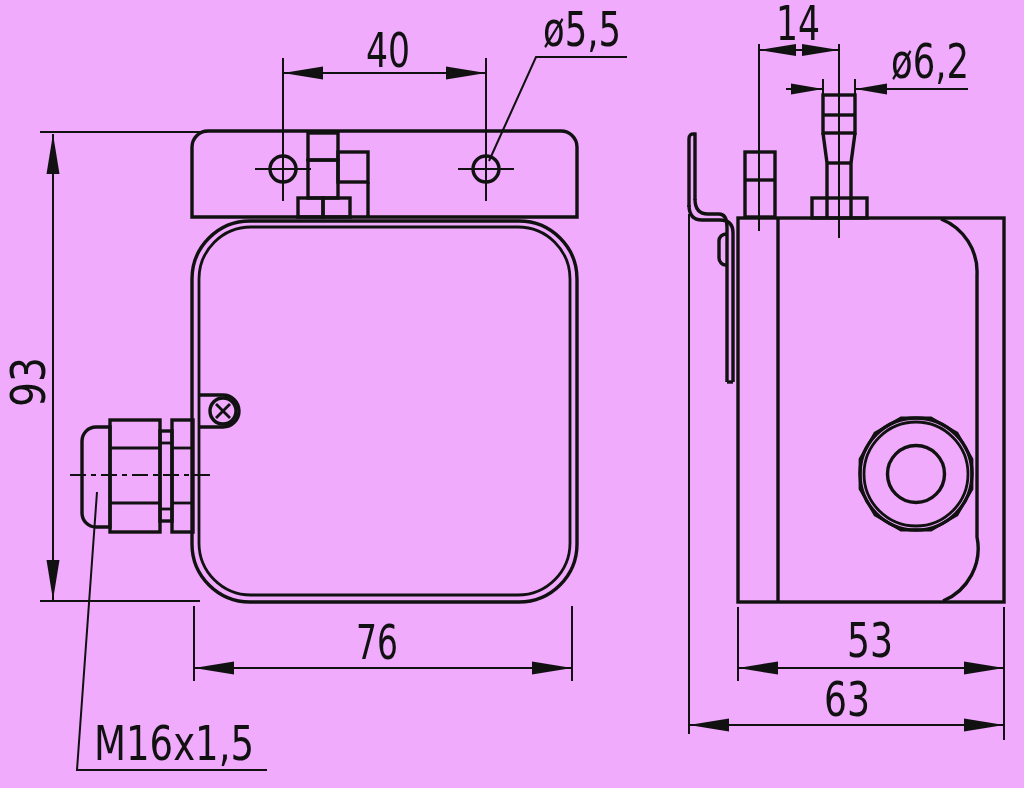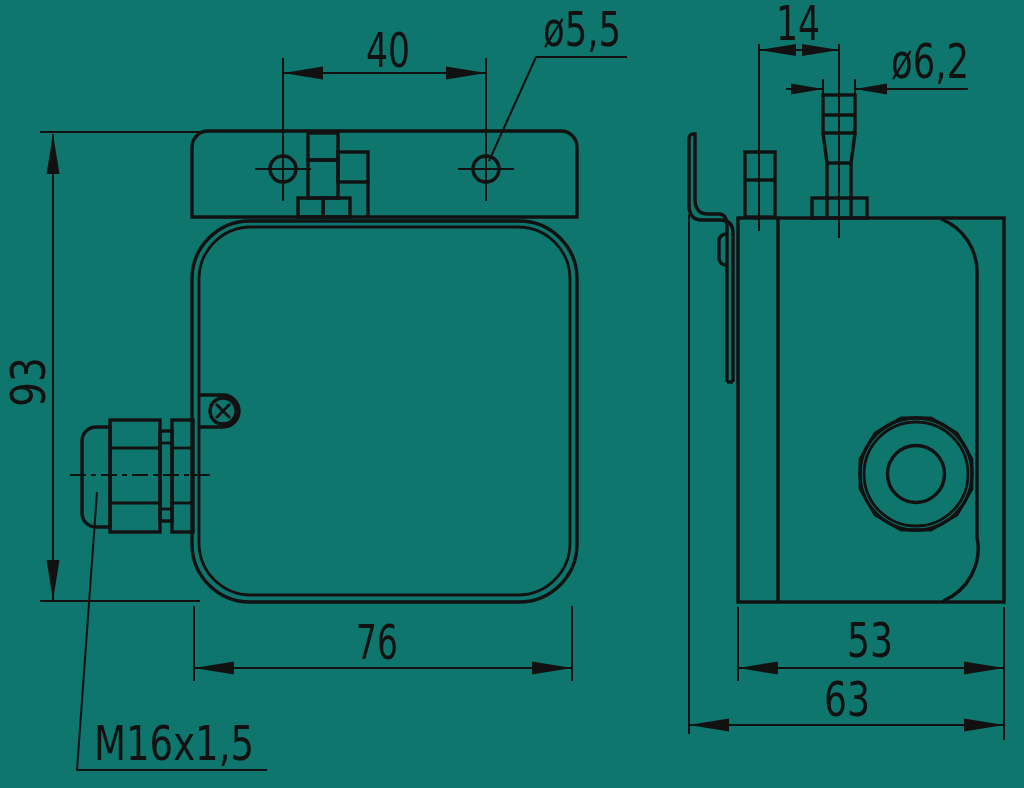--- a/index.html
+++ b/index.html
@@ -7,21 +7,21 @@
     padding: 0;
     background: #ffffff;
     width: 1024px;
     height: 788px;
     overflow: hidden;
   }
   .stage {
     position: relative;
     width: 1024px;
     height: 788px;
-    background: #0f766e;
+    background: #f0abfc;
   }
   svg { display: block; }
   .thick { fill: none; stroke: #111111; stroke-width: 3.4; }
   .med   { fill: none; stroke: #111111; stroke-width: 2.8; }
   .thin  { fill: none; stroke: #111111; stroke-width: 2.0; }
   .cline { fill: none; stroke: #111111; stroke-width: 1.8; stroke-dasharray: 16 5 5 5; }
   .arr   { fill: #111111; stroke: none; }
   .dim-text {
     font-family: "DejaVu Sans", "Liberation Sans", sans-serif;
     font-size: 48px;

